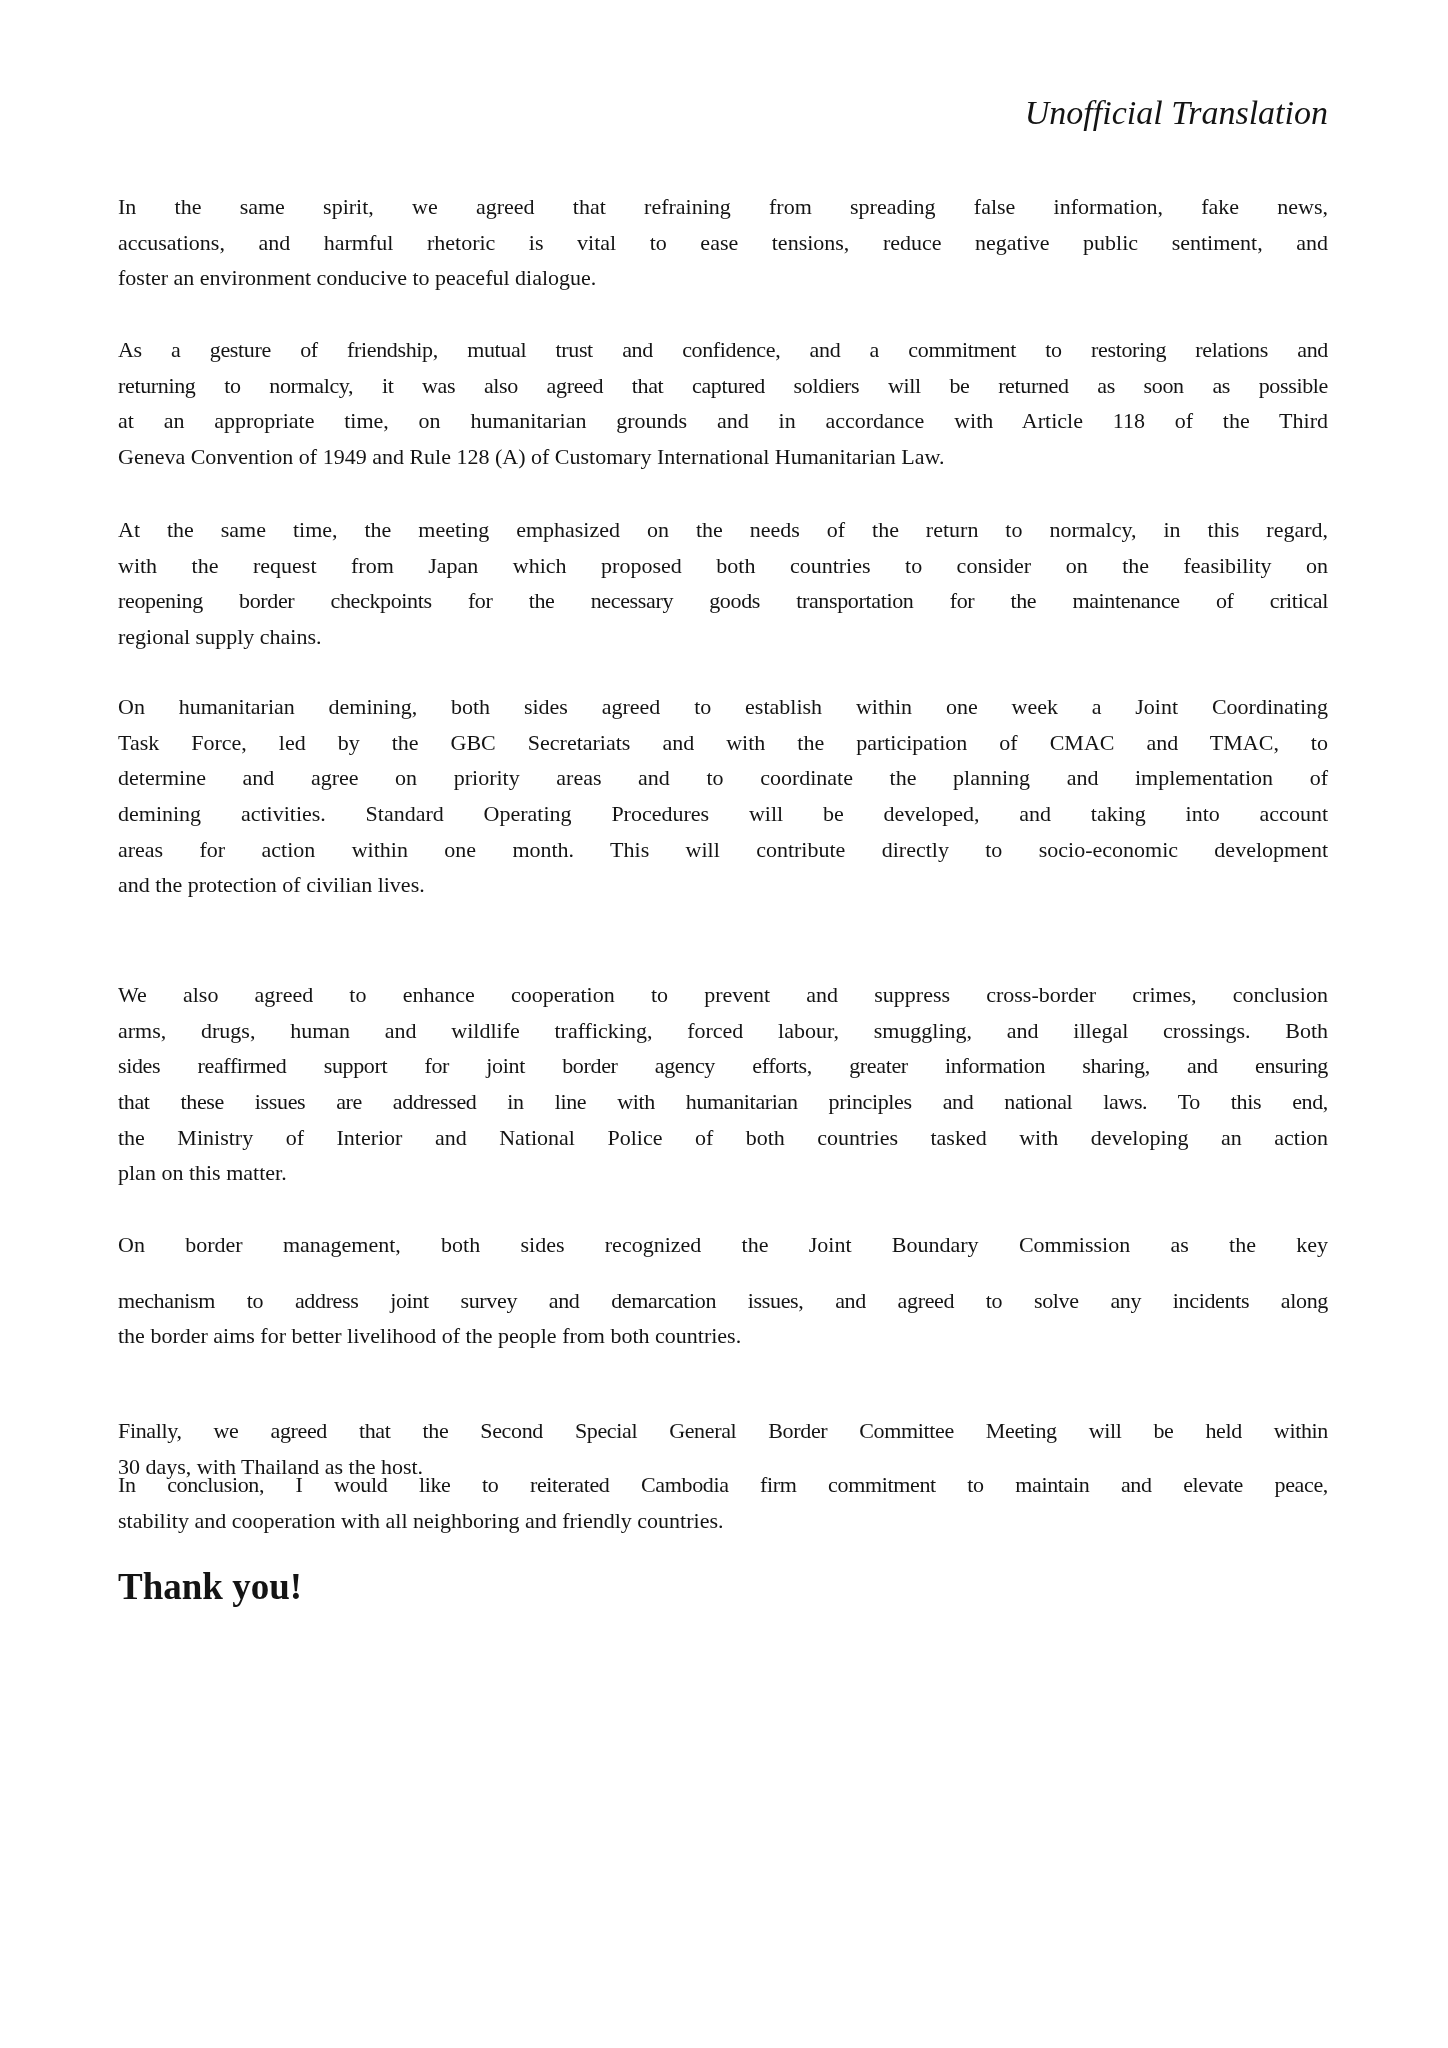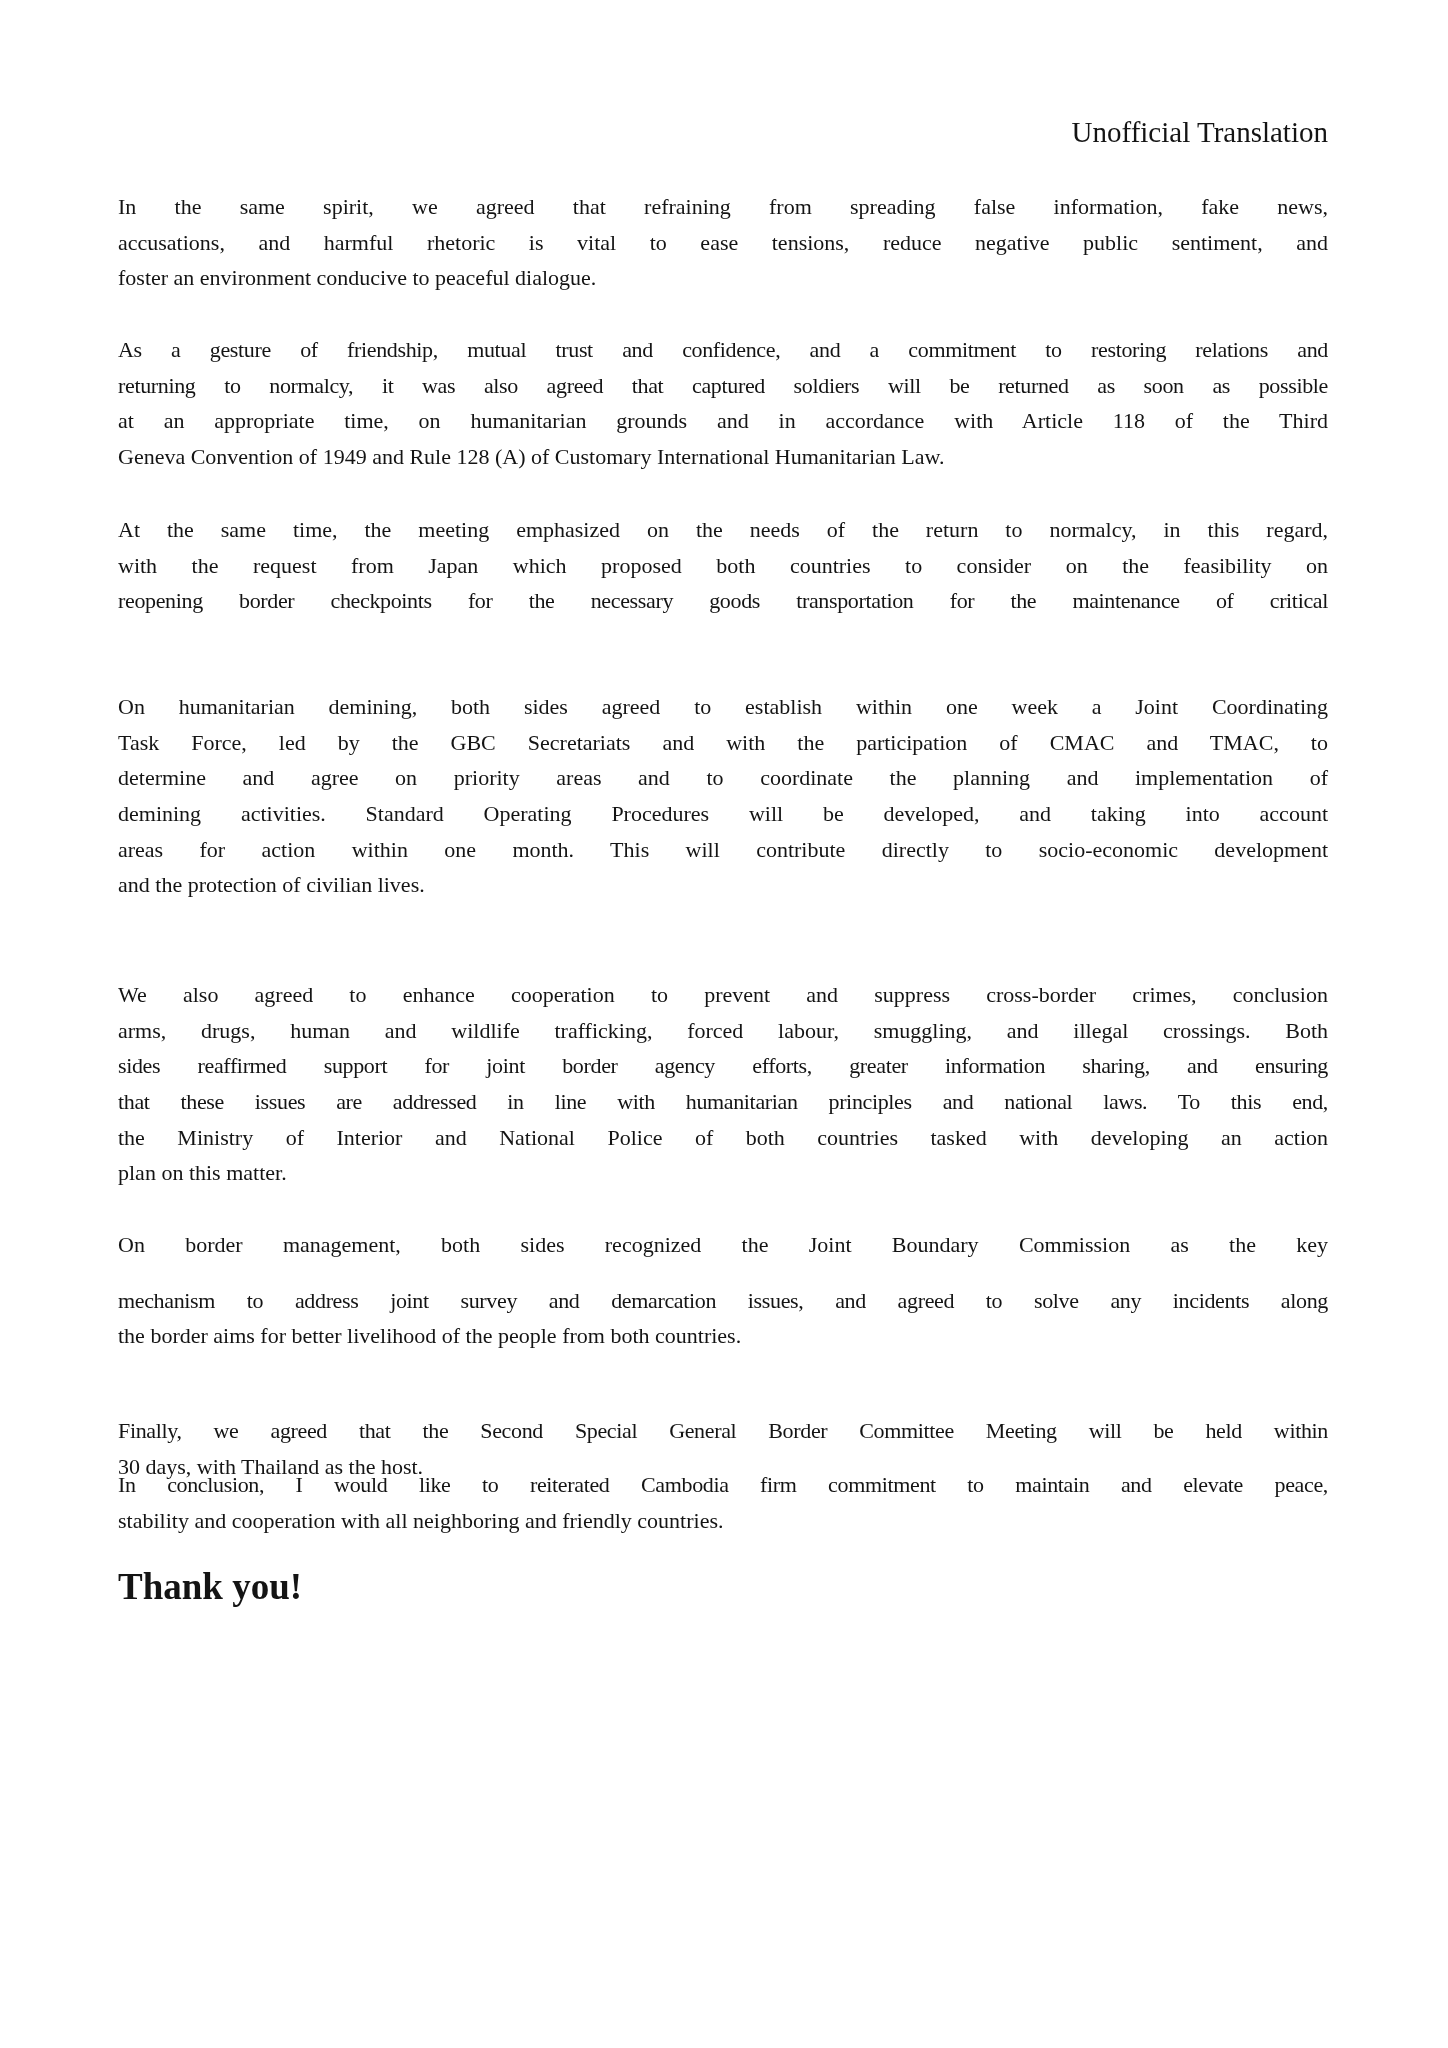--- a/index.html
+++ b/index.html
@@ -19,24 +19,24 @@
     position: absolute;
     left: 0; top: 0;
     width: 1448px;
     height: 2048px;
     background: #ffffff;
   }
   .header {
     position: absolute;
     top: 95px;
     right: 120px;
-    font-size: 29px;
+    font-style: italic;
+    font-size: 34px;
     line-height: 35.7px;
     white-space: nowrap;
-    margin-top: 20px;
   }
   .para {
     position: absolute;
     left: 118px;
     width: 1210px;
     font-size: 22px;
     line-height: 35.7px;
   }
   .line {
     display: block;
@@ -85,20 +85,21 @@
     <span class="line tight" style="white-space: nowrap;">As a gesture of friendship, mutual trust and confidence, and a commitment to restoring relations and</span>
     <span class="line tight" style="white-space: nowrap;">returning to normalcy, it was also agreed that captured soldiers will be returned as soon as possible</span>
     <span class="line" style="white-space: nowrap;">at an appropriate time, on humanitarian grounds and in accordance with Article 118 of the Third</span>
     <span class="line last" style="white-space: nowrap;">Geneva Convention of 1949 and Rule 128 (A) of Customary International Humanitarian Law.</span>
   </div>
 
   <div class="para" id="p3">
     <span class="line" style="white-space: nowrap;">At the same time, the meeting emphasized on the needs of the return to normalcy, in this regard,</span>
     <span class="line" style="white-space: nowrap;">with the request from Japan which proposed both countries to consider on the feasibility on</span>
     <span class="line tight" style="white-space: nowrap;">reopening border checkpoints for the necessary goods transportation for the maintenance of critical</span>
+    <span class="line last" style="white-space: nowrap;">regional supply chains.</span>
   </div>
 
   <div class="para" id="p4">
     <span class="line" style="white-space: nowrap;">On humanitarian demining, both sides agreed to establish within one week a Joint Coordinating</span>
     <span class="line" style="white-space: nowrap;">Task Force, led by the GBC Secretariats and with the participation of CMAC and TMAC, to</span>
     <span class="line" style="white-space: nowrap;">determine and agree on priority areas and to coordinate the planning and implementation of</span>
     <span class="line" style="white-space: nowrap;">demining activities. Standard Operating Procedures will be developed, and taking into account</span>
     <span class="line" style="white-space: nowrap;">areas for action within one month. This will contribute directly to socio-economic development</span>
     <span class="line last" style="white-space: nowrap;">and the protection of civilian lives.</span>
   </div>

